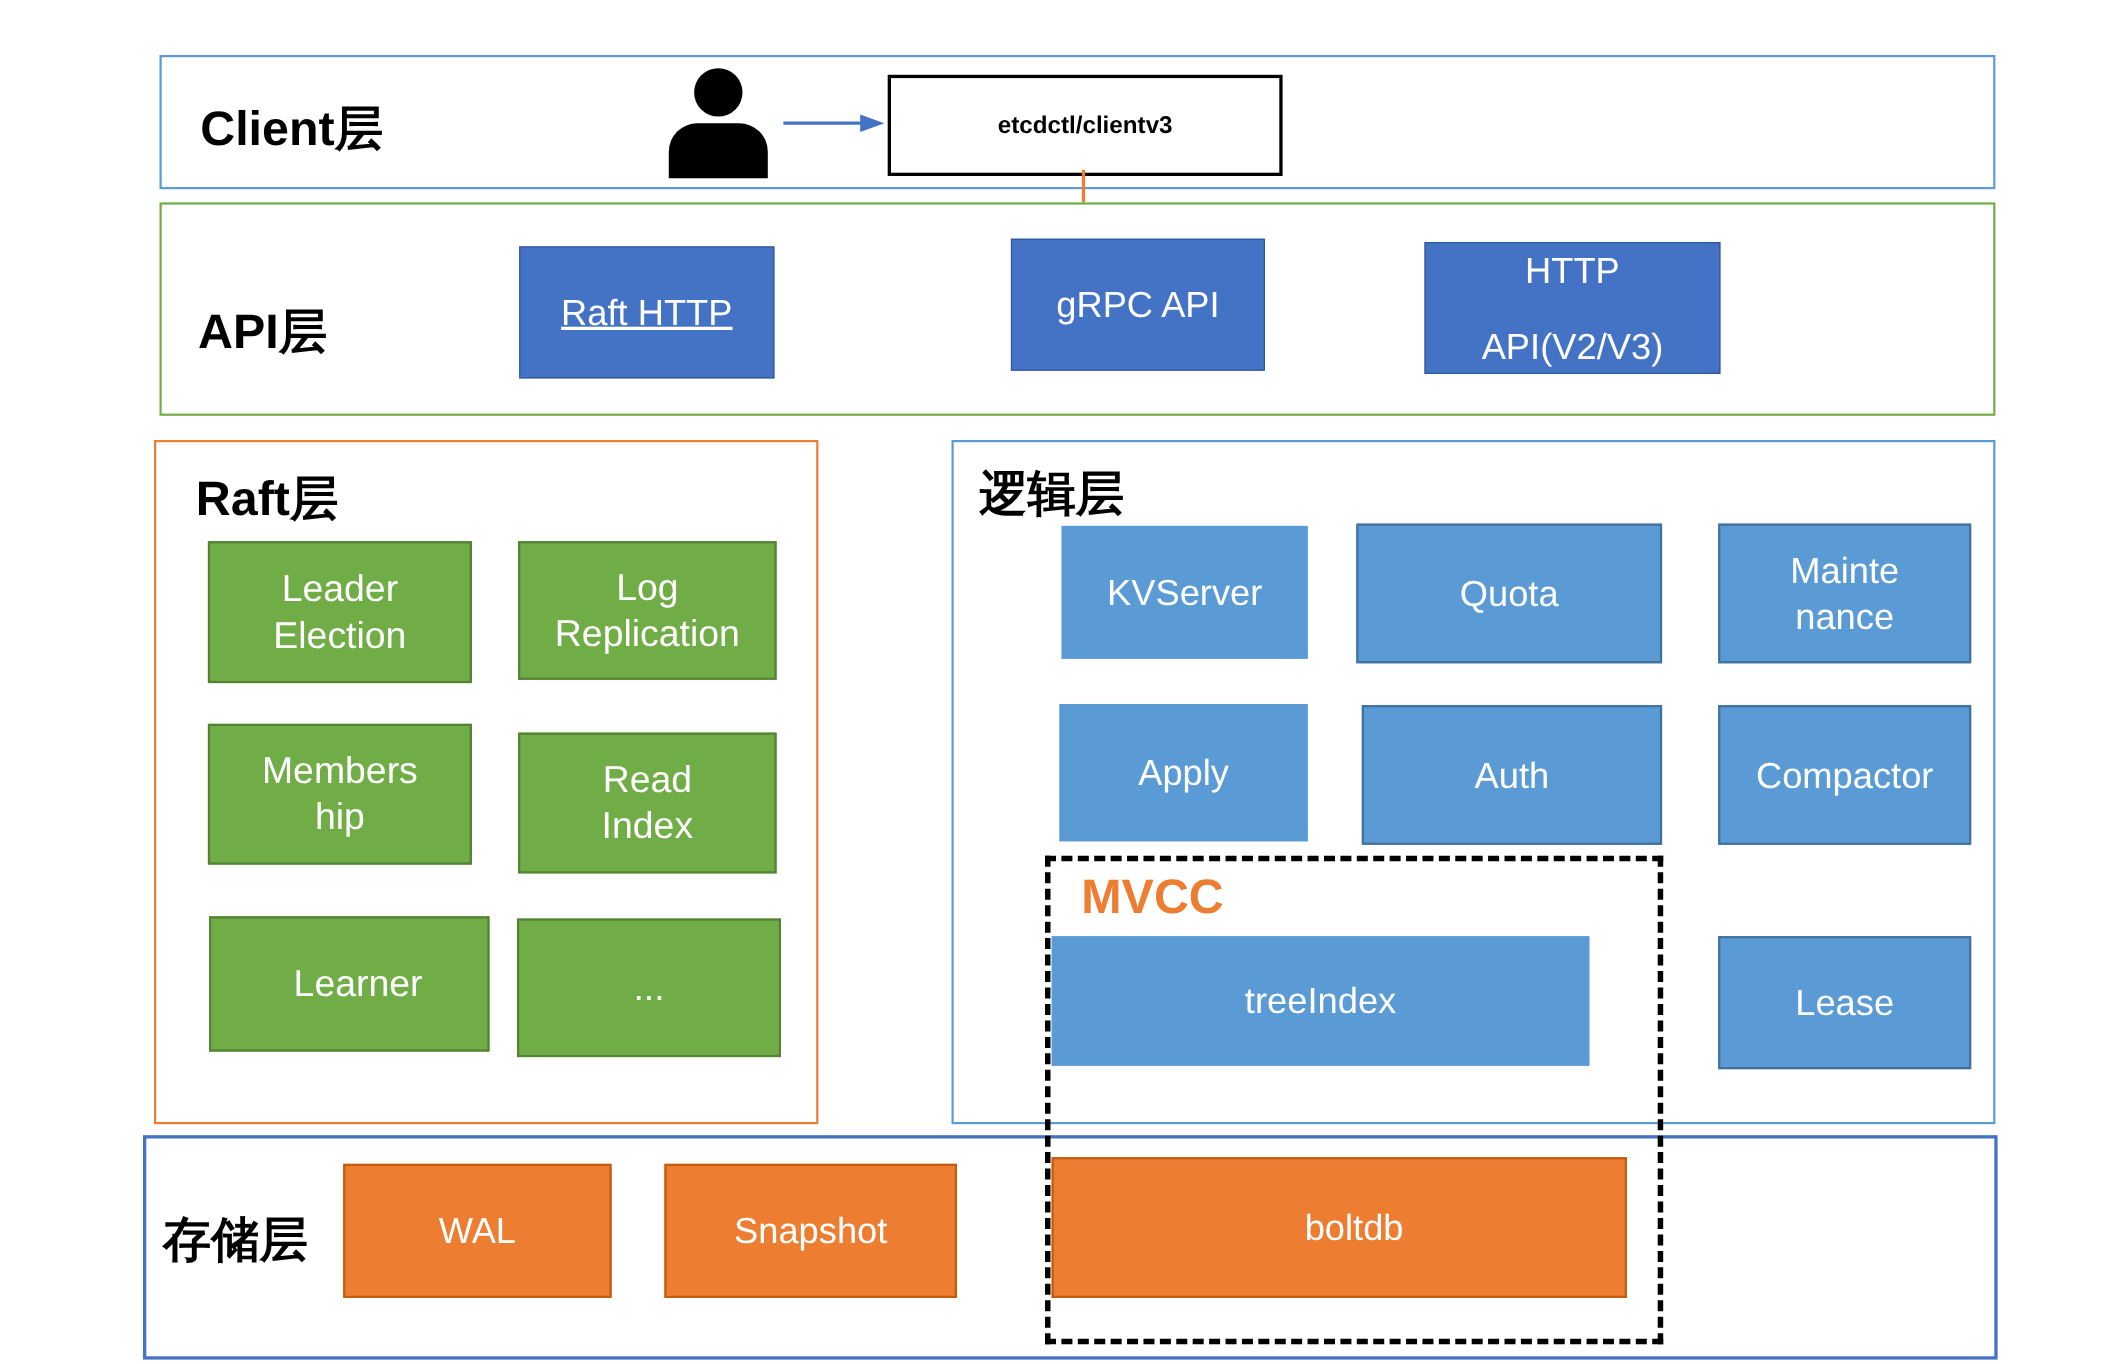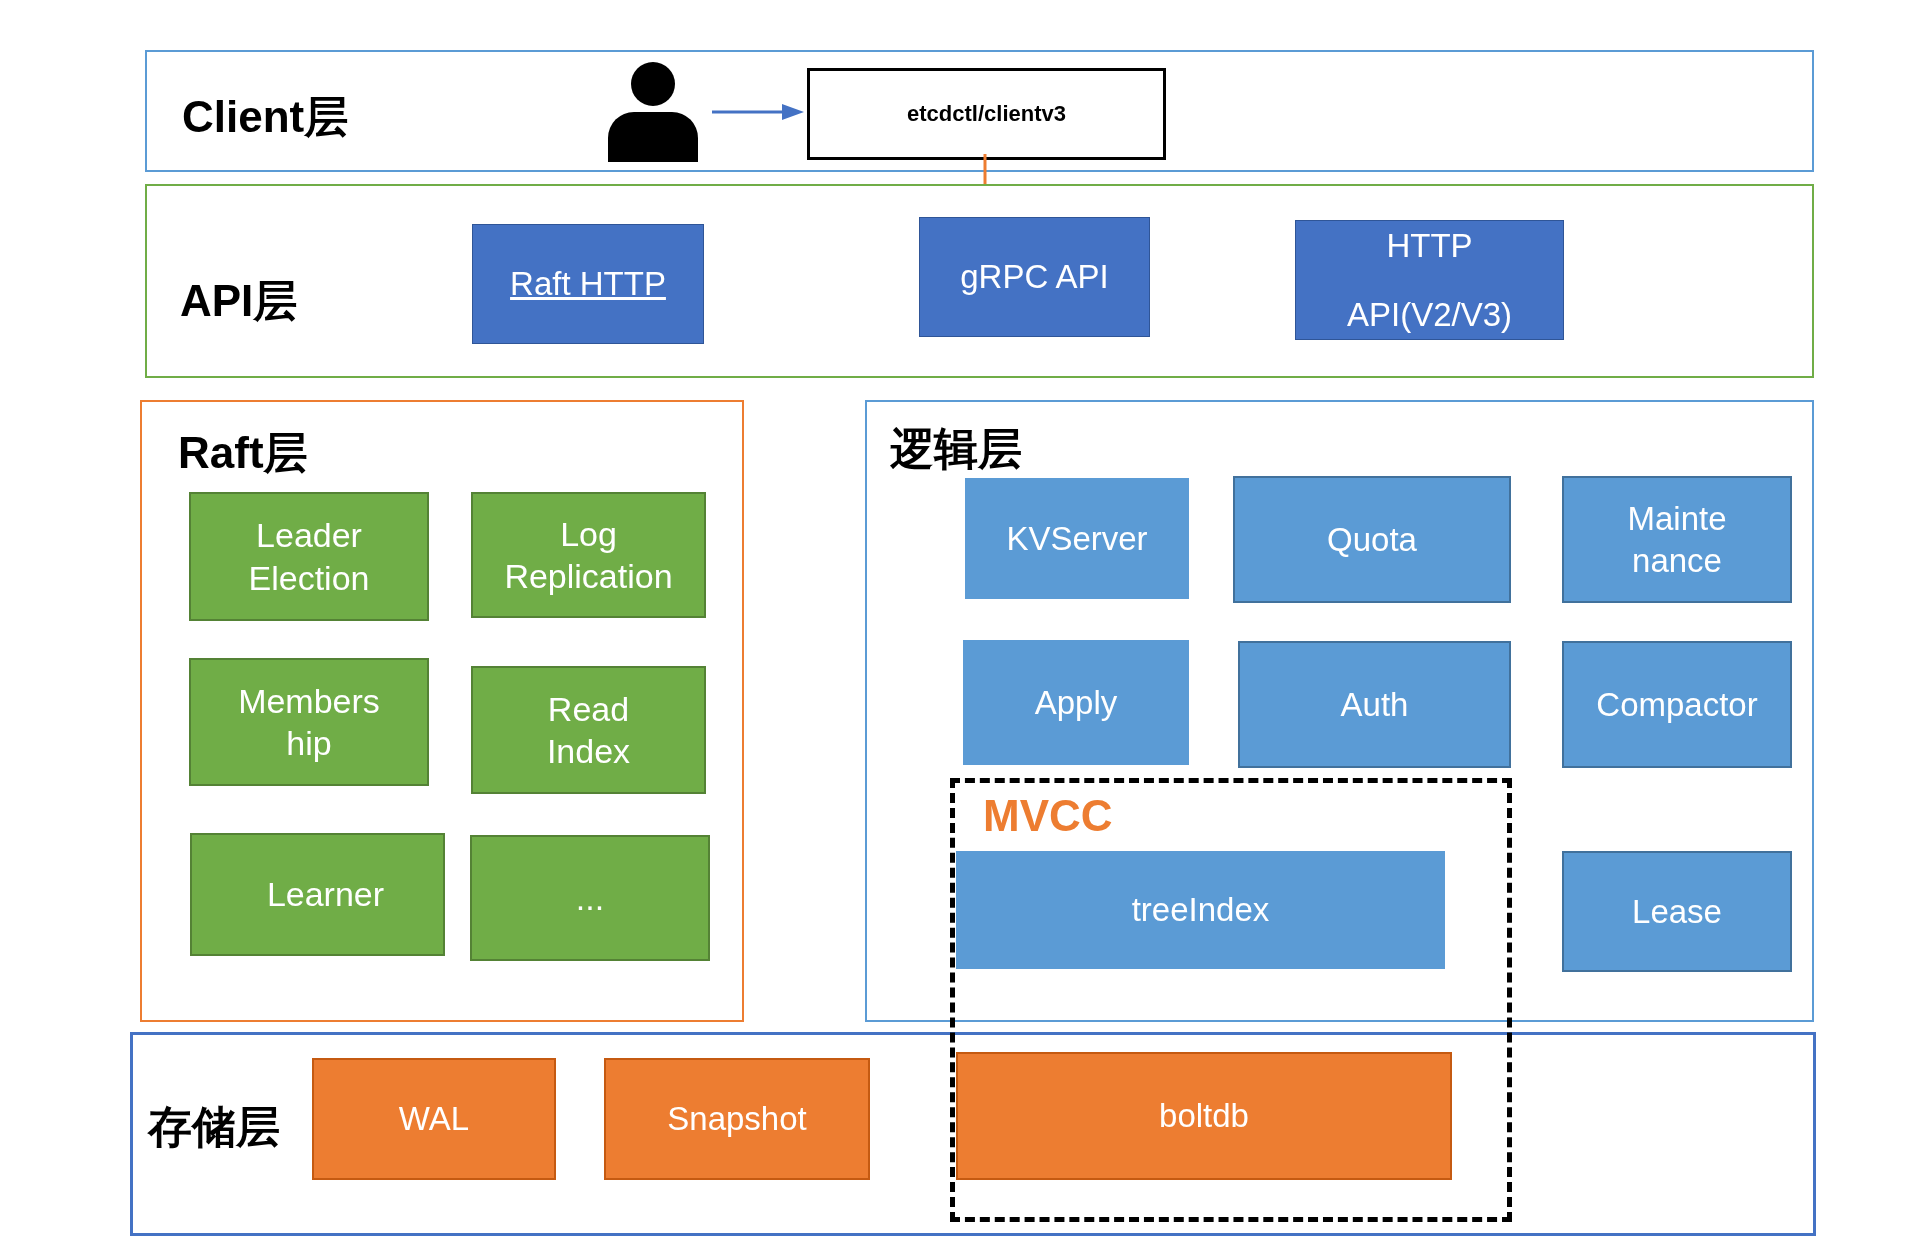--- a/index.html
+++ b/index.html
@@ -122,21 +122,21 @@
   </div>
 
   <div class="layer storage-layer"></div>
   <div class="layer-label" style="left:148px;top:1098px;">存储层</div>
   <div class="box orange" style="left:312px;top:1058px;width:240px;height:118px;">
     <span>WAL</span>
   </div>
   <div class="box orange" style="left:604px;top:1058px;width:262px;height:118px;">
     <span>Snapshot</span>
   </div>
-  <div class="box orange" style="left:956px;top:1052px;width:492px;height:124px;">
+  <div class="box orange" style="left:956px;top:1052px;width:492px;height:124px;padding-left:27px;">
     <span>boltdb</span>
   </div>
 
   <div class="mvcc">
     <div class="mvcc-label">MVCC</div>
   </div>
 
 </div>
 
 </body></html>

